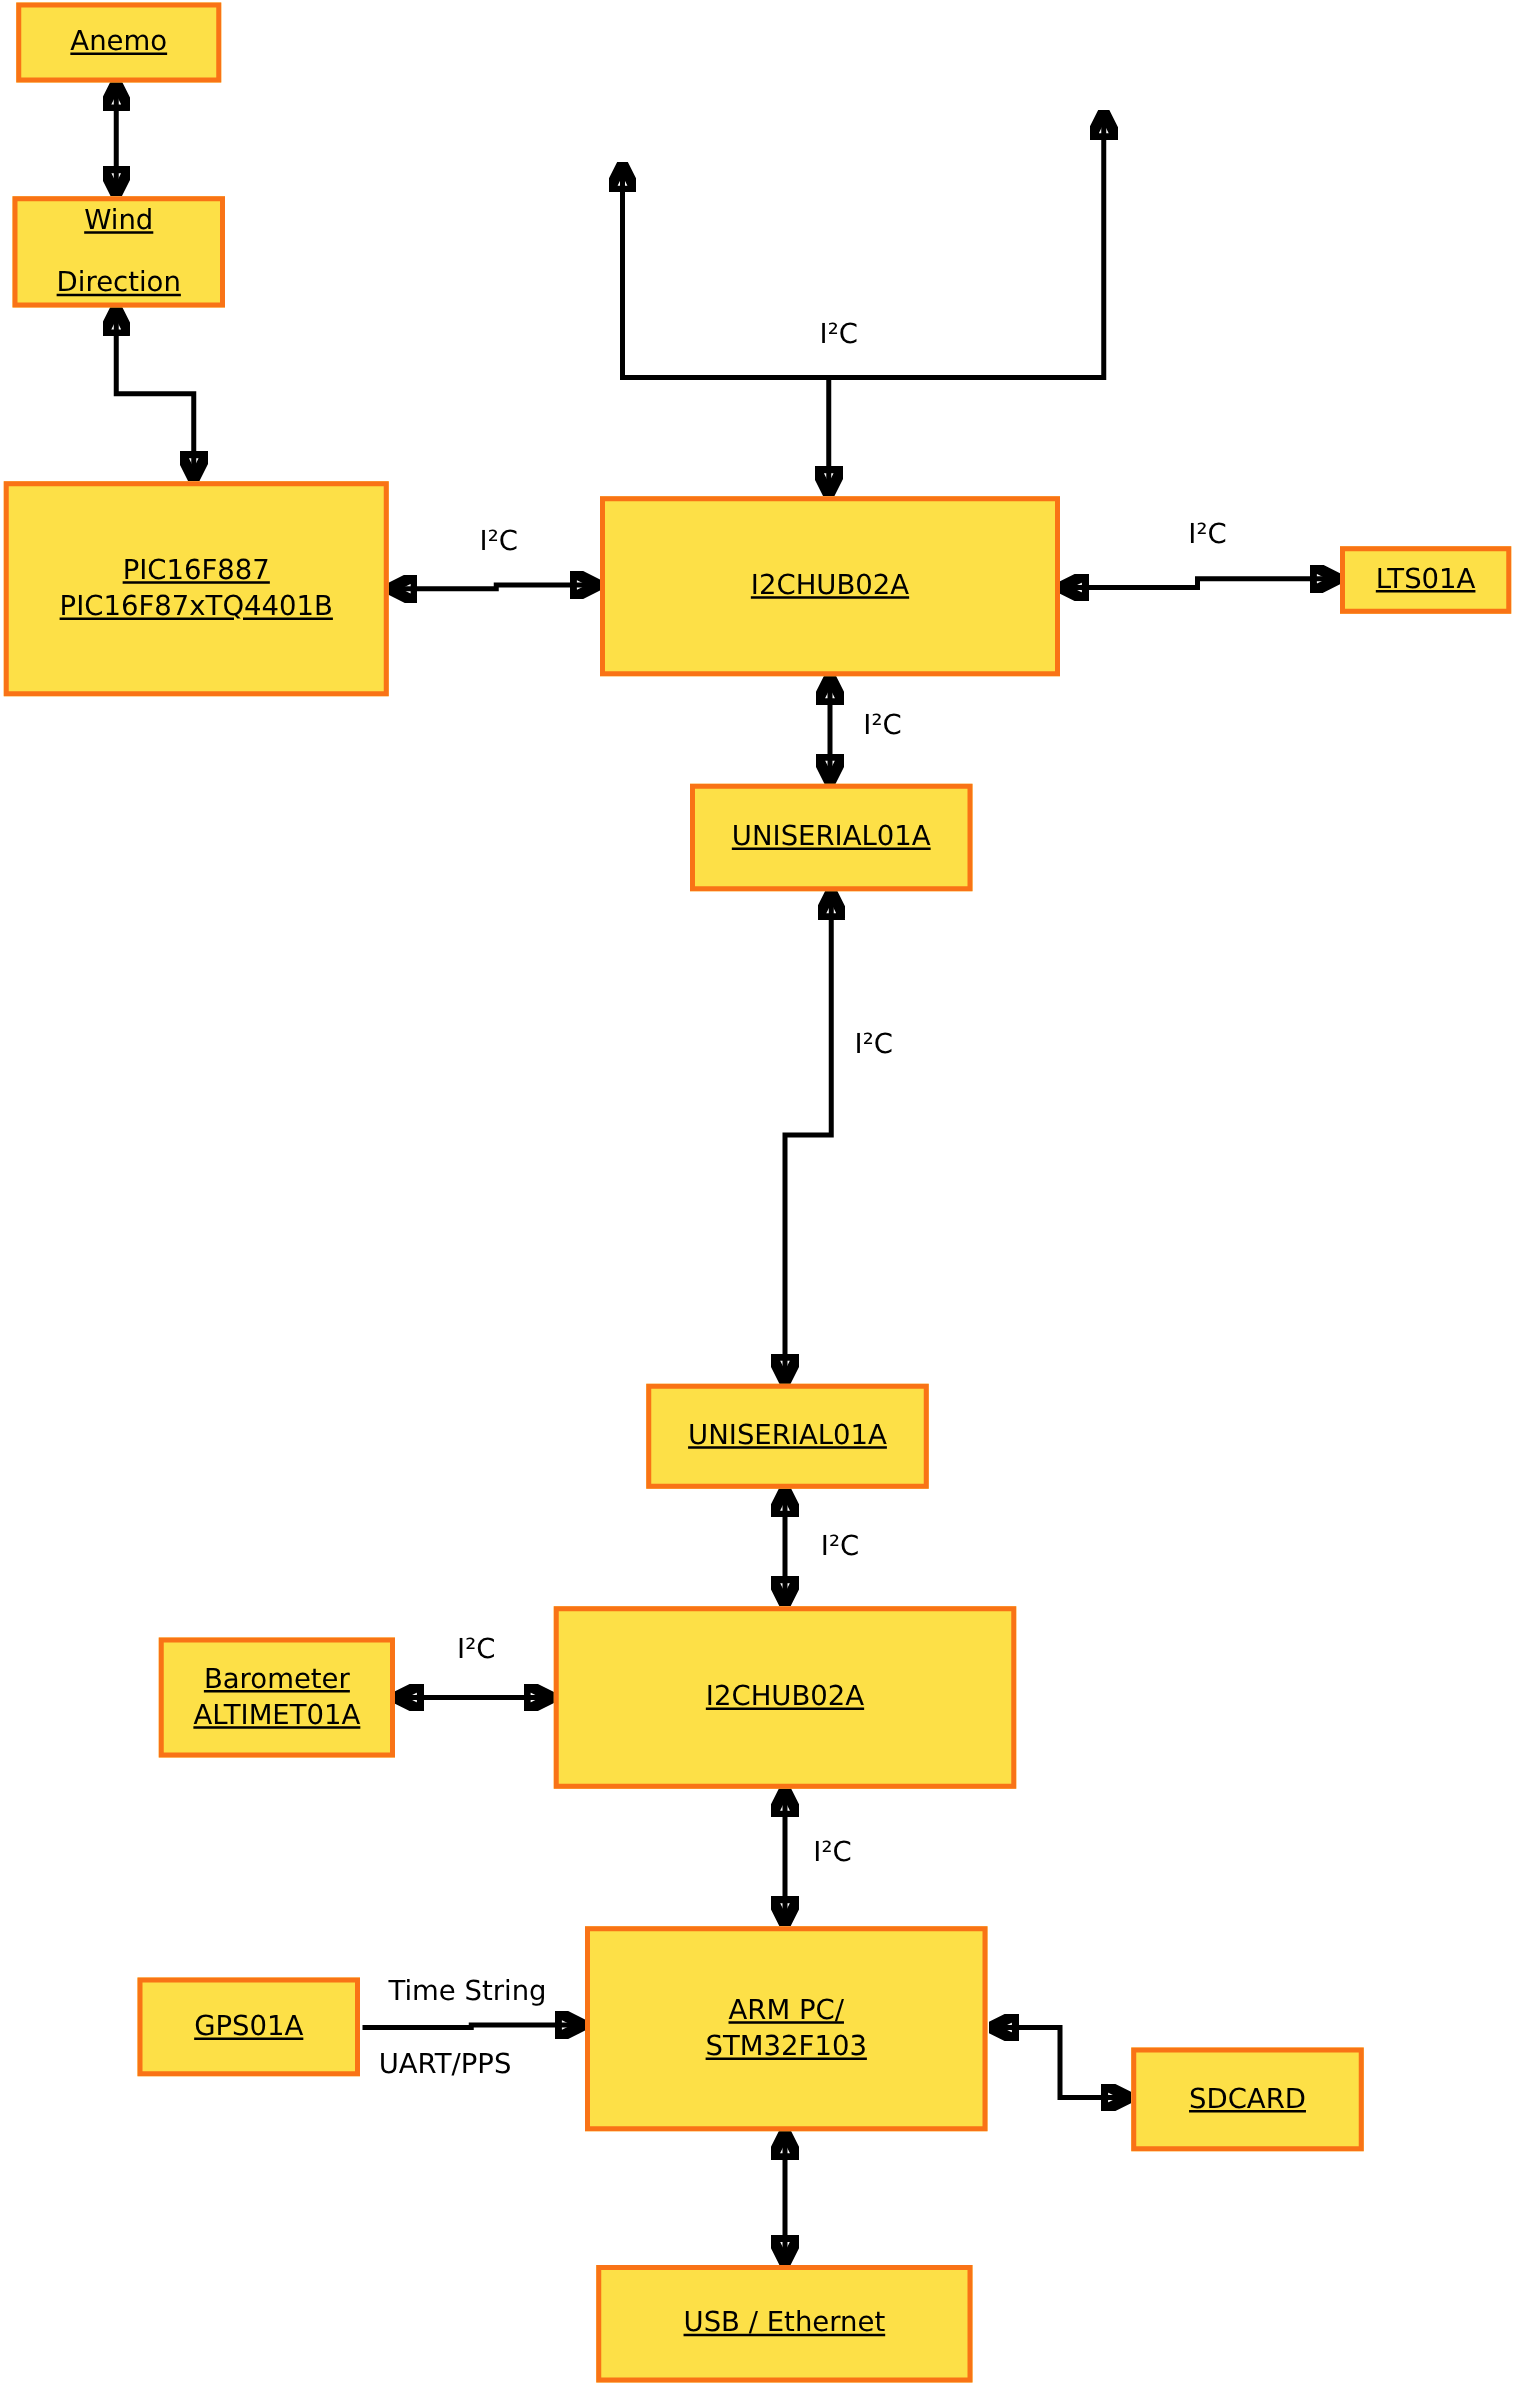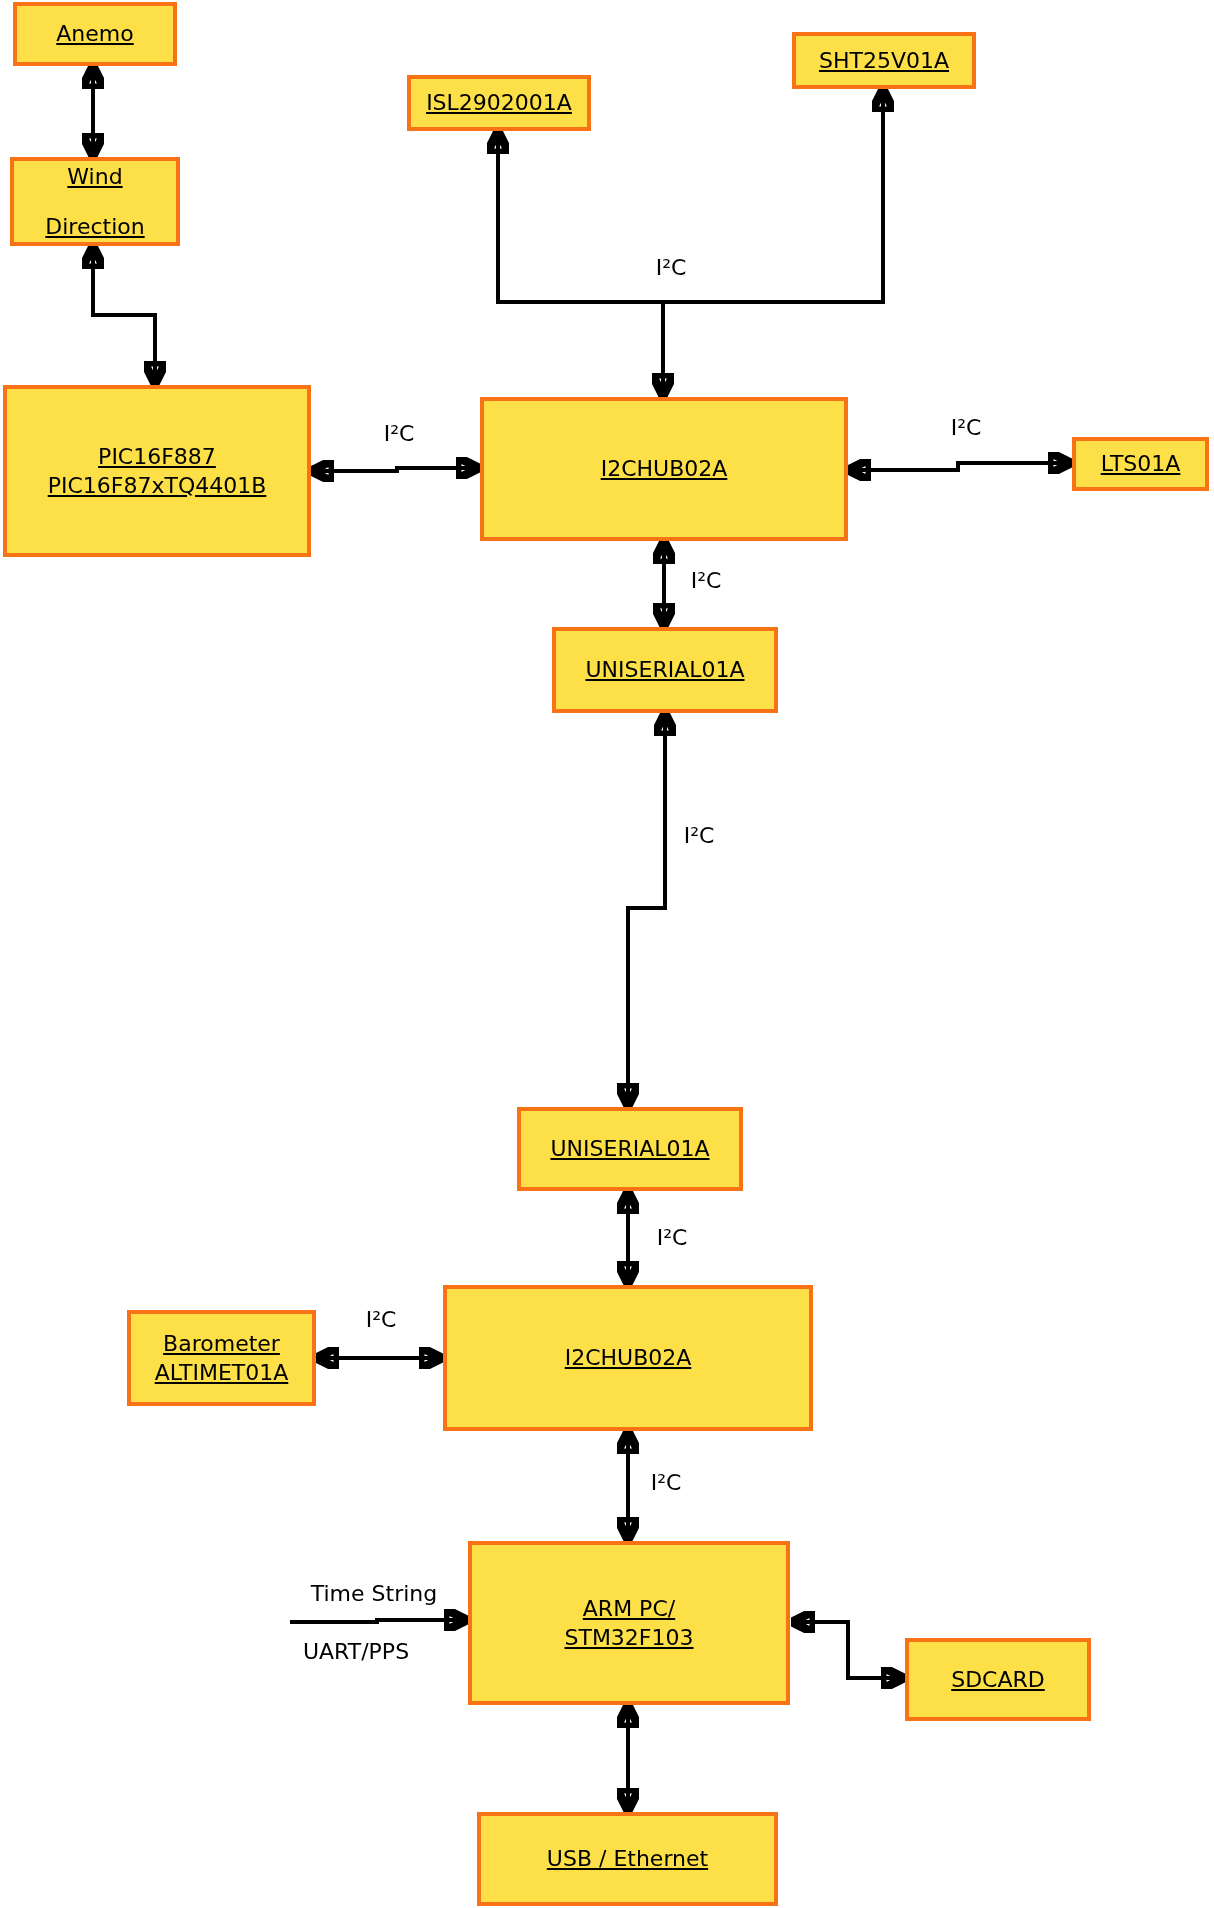--- a/index.html
+++ b/index.html
@@ -85,27 +85,21 @@
   <div class="node" style="left:10px; top:157px; width:170px; height:89px;gap:20px;">
     <span>Wind</span>
     <span>Direction</span>
   </div>
 
   <div class="node" style="left:3px; top:385px; width:308px; height:172px;">
     <span>PIC16F887</span>
     <span>PIC16F87xTQ4401B</span>
   </div>
 
-  <div class="node" style="left:407px; top:75px; width:184px; height:56px;">
-    <span>ISL2902001A</span>
-  </div>
 
-  <div class="node" style="left:792px; top:32px; width:184px; height:57px;">
-    <span>SHT25V01A</span>
-  </div>
 
   <div class="node" style="left:480px; top:397px; width:368px; height:144px;">
     <span>I2CHUB02A</span>
   </div>
 
   <div class="node" style="left:1072px; top:437px; width:137px; height:54px;">
     <span>LTS01A</span>
   </div>
 
   <div class="node" style="left:552px; top:627px; width:226px; height:86px;">
@@ -118,20 +112,23 @@
 
   <div class="node" style="left:443px; top:1285px; width:370px; height:146px;">
     <span>I2CHUB02A</span>
   </div>
 
   <div class="node" style="left:127px; top:1310px; width:189px; height:96px;">
     <span>Barometer</span>
     <span>ALTIMET01A</span>
   </div>
 
+  <div class="node" style="left:110px; top:1582px; width:178px; height:79px;">
+    <span>GPS01A</span>
+  </div>
 
   <div class="node" style="left:468px; top:1541px; width:322px; height:164px;">
     <span>ARM PC/</span>
     <span>STM32F103</span>
   </div>
 
   <div class="node" style="left:905px; top:1638px; width:186px; height:83px;">
     <span>SDCARD</span>
   </div>
 

